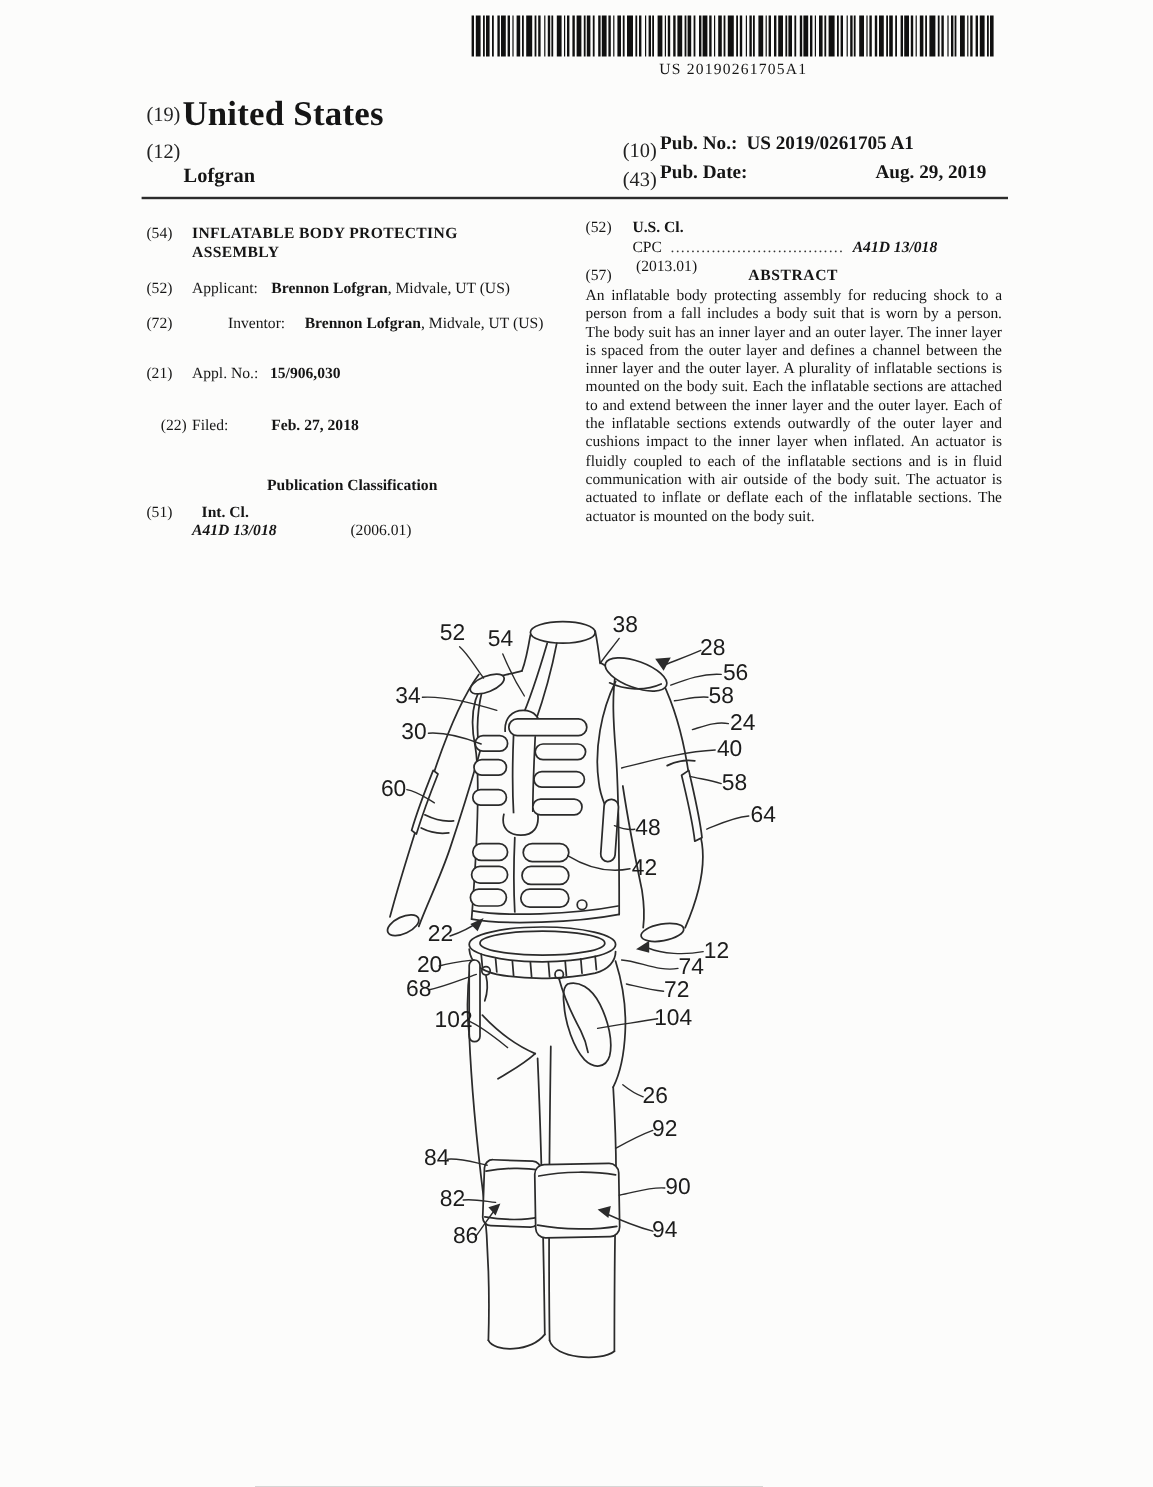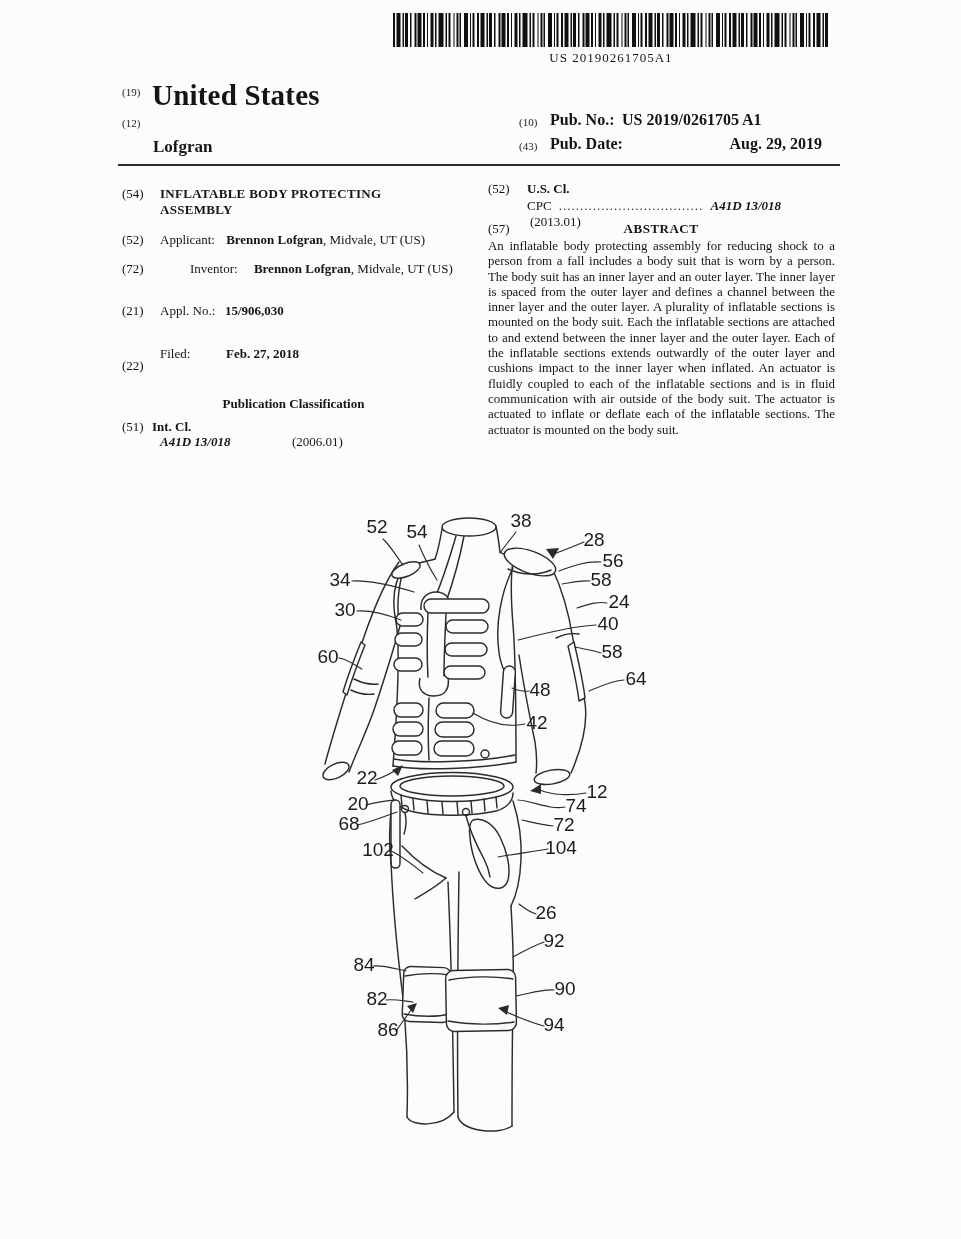--- a/index.html
+++ b/index.html
@@ -1,19 +1,19 @@
 <!DOCTYPE html>
 <html><head>
 <meta charset="utf-8">
 <style>
   html,body{margin:0;padding:0;background:#9a9a9a;}
   .page{position:relative;width:961px;height:1239px;background:#fcfcfb;overflow:hidden;
         font-family:"Liberation Serif",serif;color:#151515;}
   .abs{position:absolute;}
-  .pnum{font-size:11px;color:#222;}
+  .pnum{font-size:17px;color:#222;}
   .h-big{font-size:29px;font-weight:bold;letter-spacing:.2px;}
   .h-med{font-size:16px;font-weight:bold;}
   .h-sm{font-size:17px;font-weight:bold;}
   .rule{position:absolute;background:#2c2c2c;height:1.6px;}
   .bib{font-size:13px;line-height:15.5px;}
   .bib b{font-weight:bold;}
   .bi{font-weight:bold;font-style:italic;}
   .just{text-align:justify;}
   .barcode-num{font-size:13px;letter-spacing:1px;}
   .center{text-align:center;}
@@ -59,28 +59,28 @@
   <span class="abs bib" style="left:122px;top:261px;">(72)</span>
   <div class="abs bib" style="left:160px;top:261px;width:305px;margin-left:30px;">
     <span>Inventor:</span>
     <b style="margin-left:13px;">Brennon Lofgran</b><span>, Midvale, UT (US)</span>
   </div>
 
   <span class="abs bib" style="left:122px;top:303px;">(21)</span>
   <span class="abs bib" style="left:160px;top:303px;">Appl. No.:</span>
   <b class="abs bib" style="left:225px;top:303px;">15/906,030</b>
 
-  <span class="abs bib" style="left:122px;top:346px;margin-top:12px;">(22)</span>
+  <span class="abs bib" style="left:134px;top:346px;">(22)</span>
   <span class="abs bib" style="left:160px;top:346px;">Filed:</span>
   <b class="abs bib" style="left:226px;top:346px;">Feb. 27, 2018</b>
 
   <div class="abs bib center" style="left:122px;top:396px;width:343px;font-weight:bold;">Publication Classification</div>
 
   <span class="abs bib" style="left:122px;top:419px;">(51)</span>
-  <b class="abs bib" style="left:152px;top:419px;">Int. Cl.</b>
+  <b class="abs bib" style="left:168px;top:419px;">Int. Cl.</b>
   <span class="abs bib bi" style="left:160px;top:434px;">A41D 13/018</span>
   <span class="abs bib" style="left:292px;top:434px;">(2006.01)</span>
 
   <span class="abs bib" style="left:488px;top:181px;">(52)</span>
   <b class="abs bib" style="left:527px;top:181px;">U.S. Cl.</b>
   <div class="abs bib" style="left:527px;top:198px;width:307px;">
     <span>CPC</span>
     <span style="letter-spacing:1px;margin-left:4px;color:#333;">..................................</span>
     <span class="bi" style="margin-left:4px;">A41D 13/018</span>
     <span style="margin-left:3px;">(2013.01)</span>

